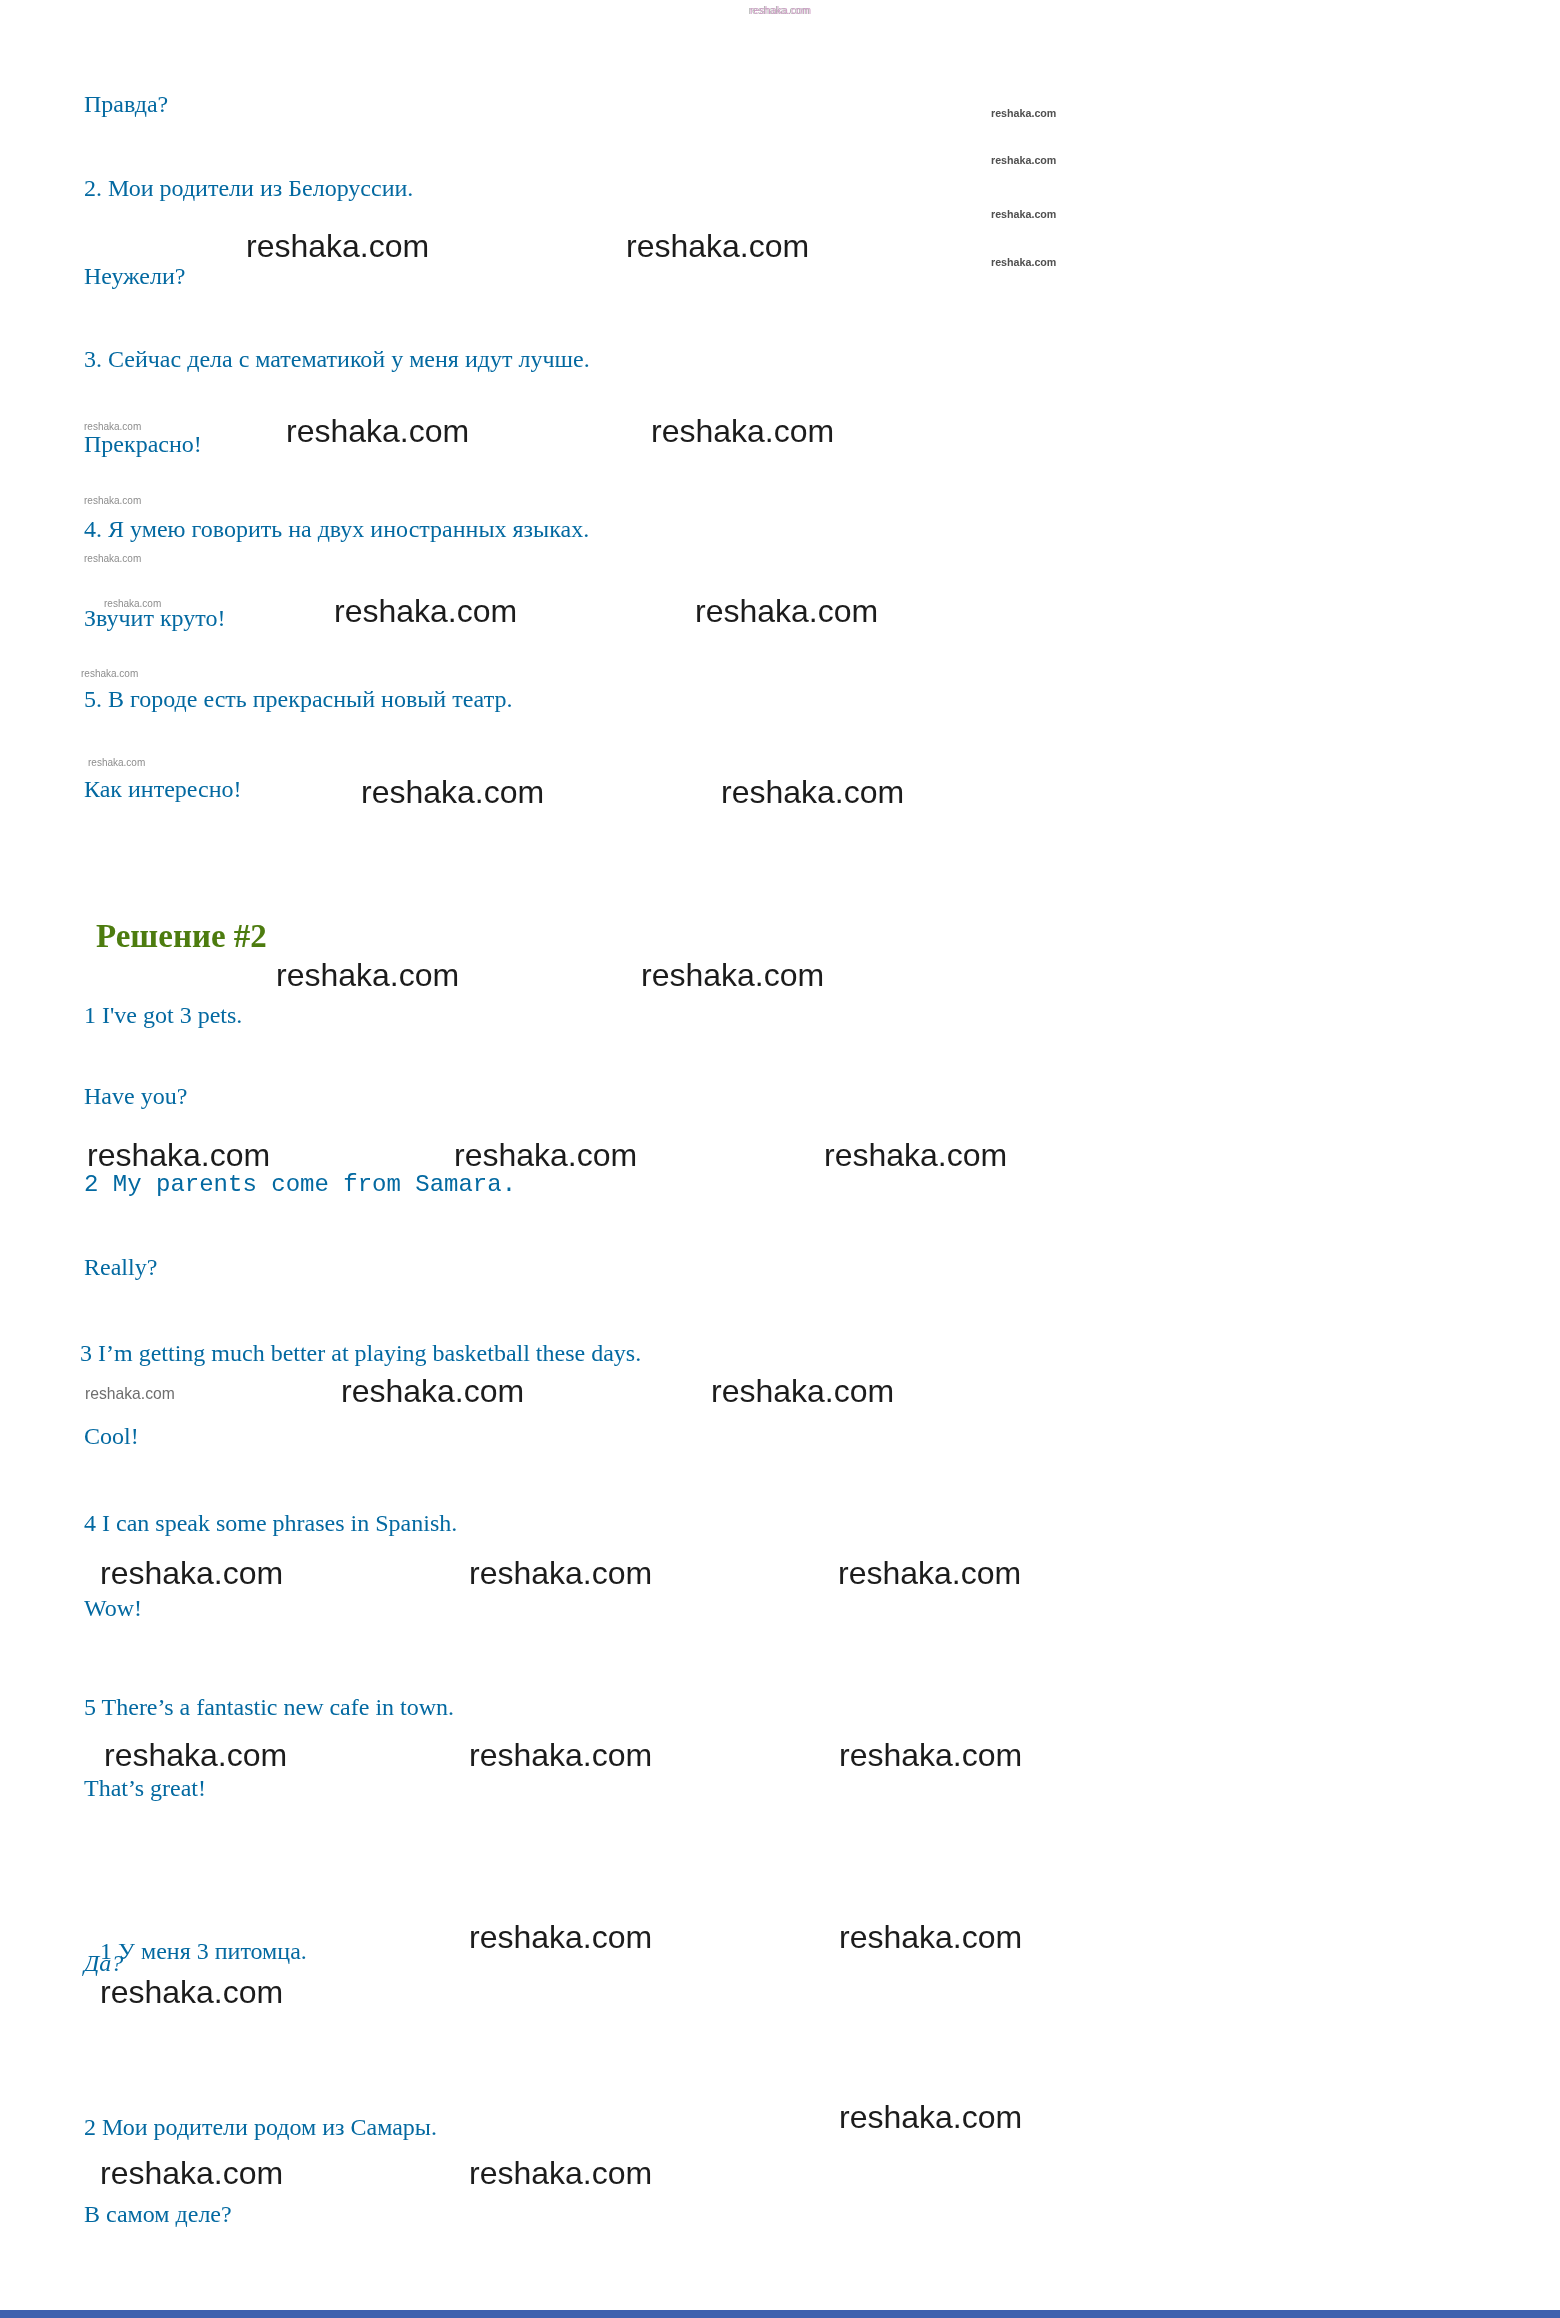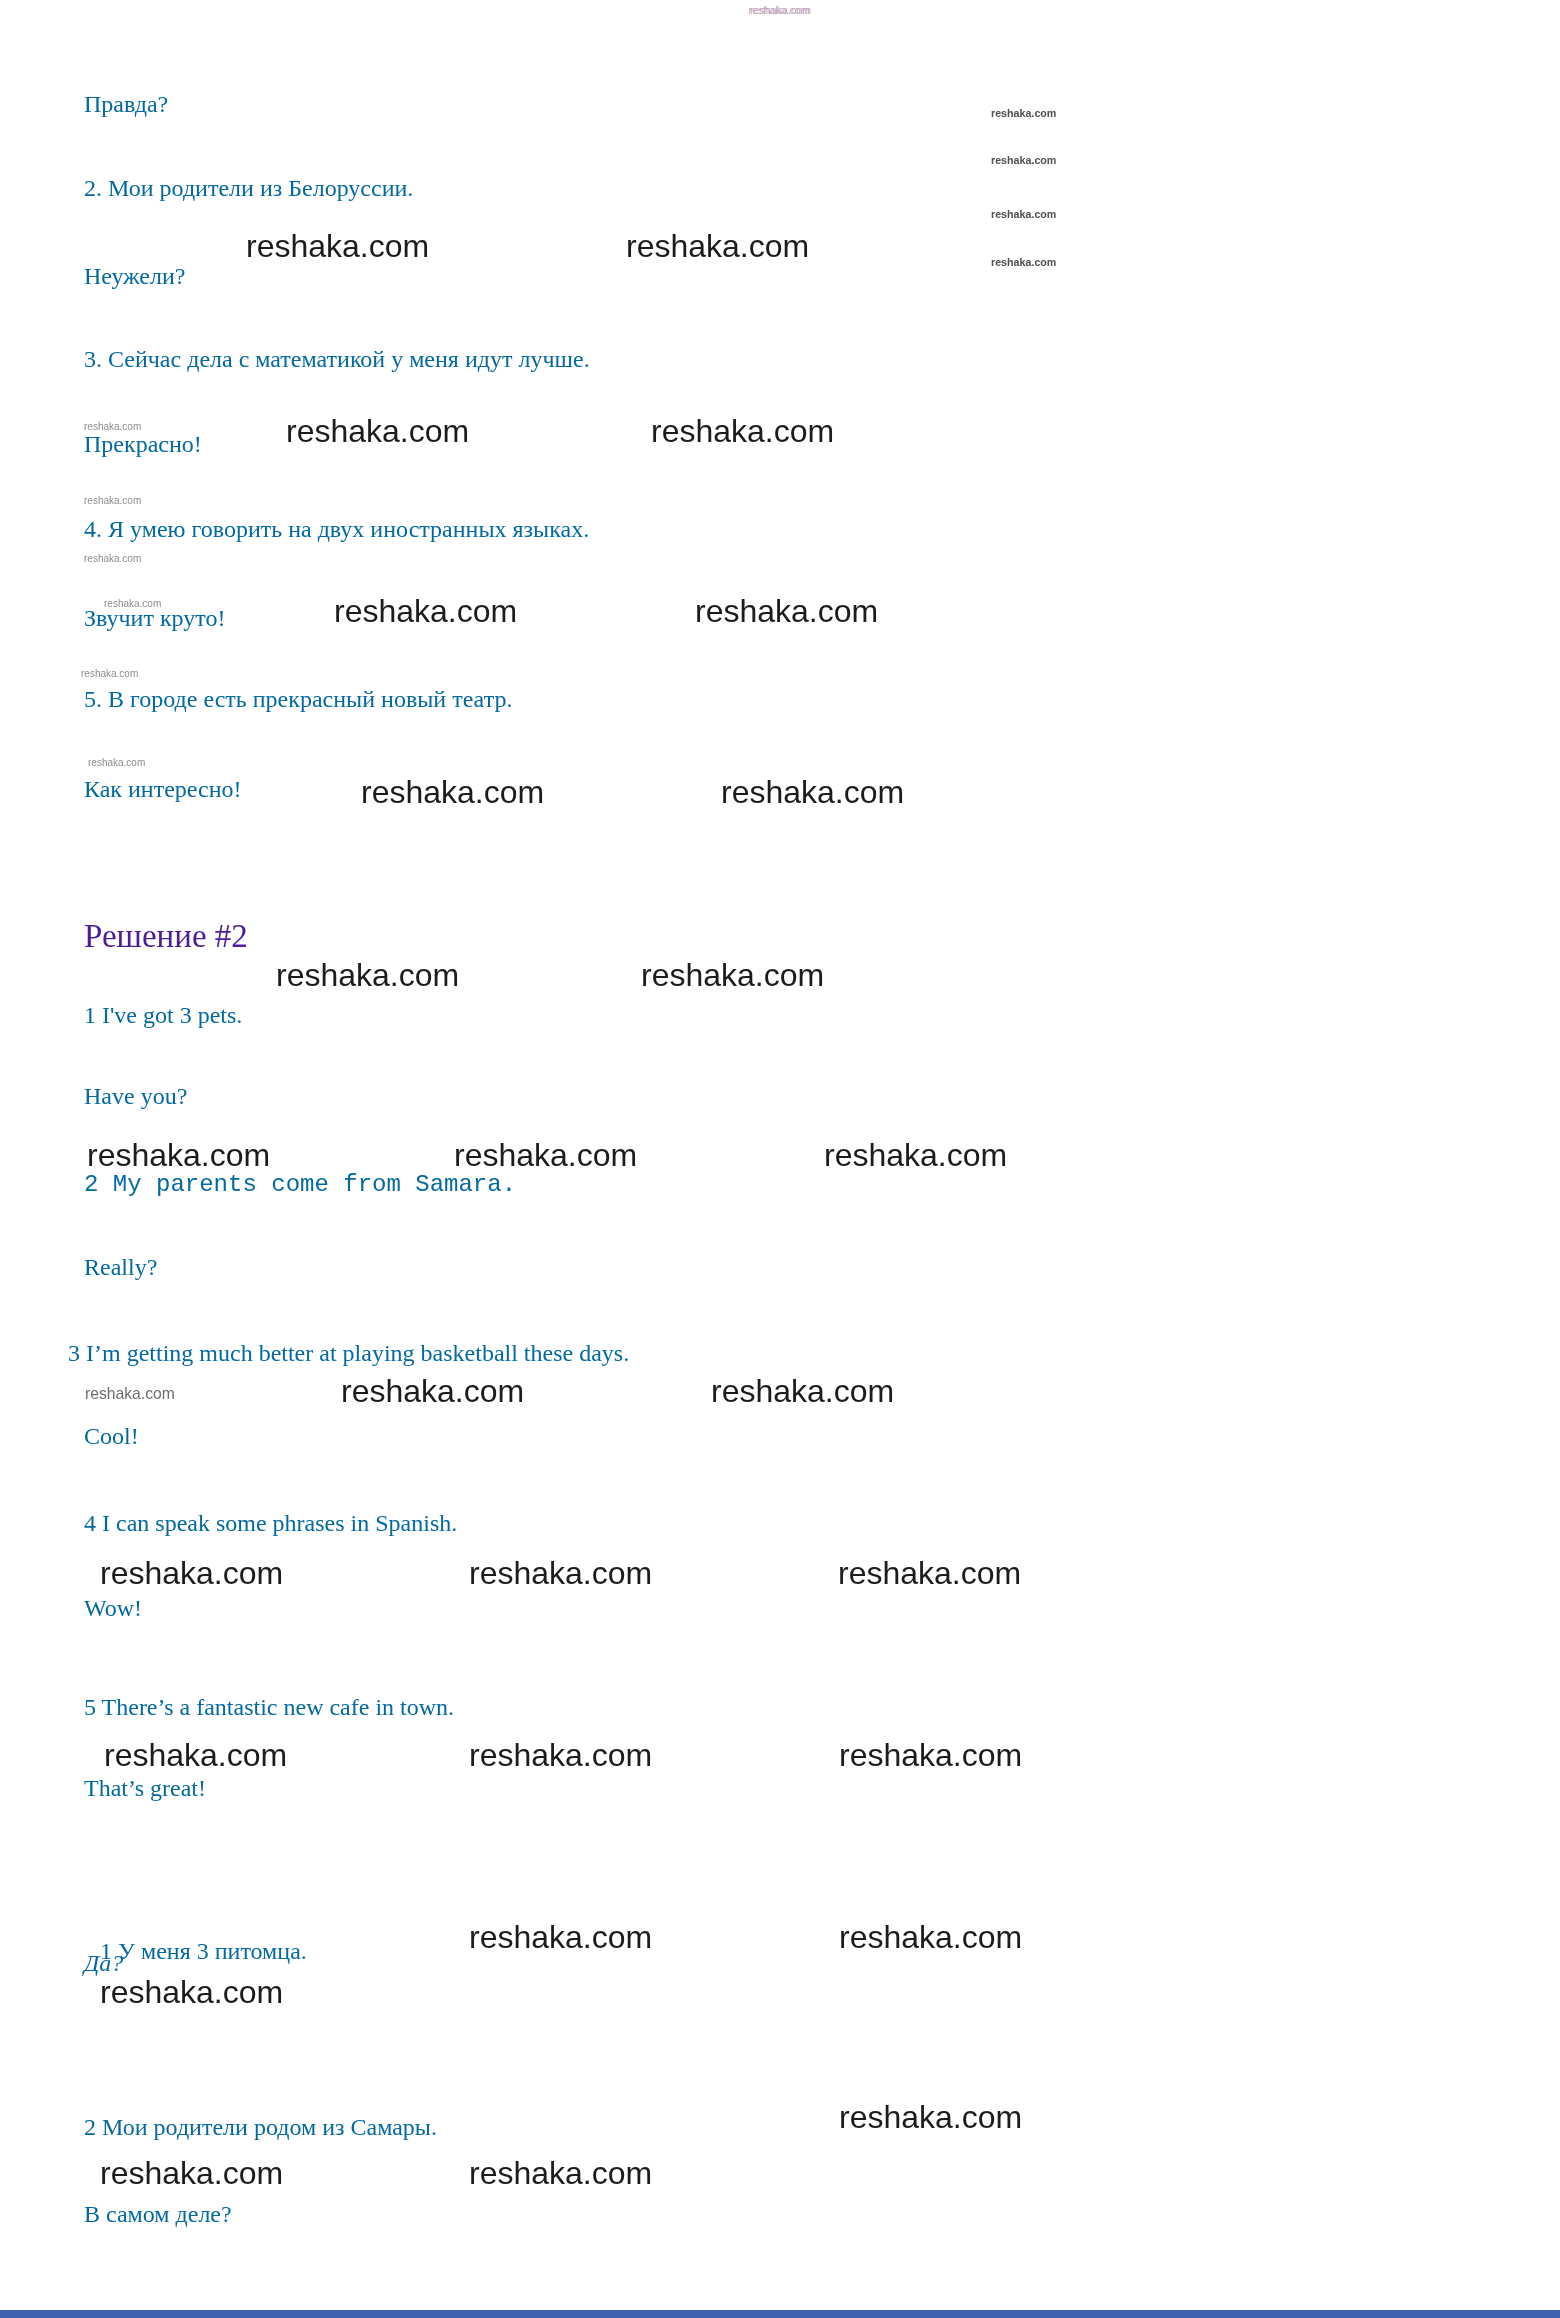--- a/index.html
+++ b/index.html
@@ -20,22 +20,23 @@
     line-height: 1.15;
   }
   .t-body {
     font-family: "Liberation Serif", "DejaVu Serif", serif;
     font-size: 24px;
     color: #0369a1;
   }
   .t-heading {
     font-family: "Liberation Serif", "DejaVu Serif", serif;
     font-size: 33px;
-    font-weight: normal;
-    color: #4c1d95;
+    font-weight: bold;
+    color: #4d7c0f;
+    margin-left: 12px;
   }
   .t-wm {
     font-family: "Liberation Sans", "DejaVu Sans", sans-serif;
     font-size: 32px;
     color: #1c1c1c;
   }
   .t-wm-small {
     font-family: "Liberation Sans", "DejaVu Sans", sans-serif;
     font-size: 15.7px;
     color: #6e6e6e;
@@ -108,21 +109,21 @@
       <div class="line t-heading" style="left: 84px; top: 918px;">Решение #2</div>
       <div class="line t-wm" style="left: 276px; top: 957px;">reshaka.com</div>
       <div class="line t-wm" style="left: 641px; top: 957px;">reshaka.com</div>
       <div class="line t-body" style="left: 84px; top: 1002px;">1 I've got 3 pets.</div>
       <div class="line t-body" style="left: 84px; top: 1083px;">Have you?</div>
       <div class="line t-wm" style="left: 87px; top: 1137px;">reshaka.com</div>
       <div class="line t-wm" style="left: 454px; top: 1137px;">reshaka.com</div>
       <div class="line t-wm" style="left: 824px; top: 1137px;">reshaka.com</div>
       <div class="line t-body" style="left: 84px; top: 1171px; font-family: Liberation Mono, monospace;">2 My parents come from Samara.</div>
       <div class="line t-body" style="left: 84px; top: 1254px;">Really?</div>
-      <div class="line t-body" style="left: 68px; top: 1340px;">3 I’m getting much better at playing basketball these days.</div>
+      <div class="line t-body" style="left: 80px; top: 1340px;">3 I’m getting much better at playing basketball these days.</div>
       <div class="line t-wm-small" style="left: 85px; top: 1385px;">reshaka.com</div>
       <div class="line t-wm" style="left: 341px; top: 1373px;">reshaka.com</div>
       <div class="line t-wm" style="left: 711px; top: 1373px;">reshaka.com</div>
       <div class="line t-body" style="left: 84px; top: 1423px;">Cool!</div>
       <div class="line t-body" style="left: 84px; top: 1510px;">4 I can speak some phrases in Spanish.</div>
       <div class="line t-wm" style="left: 100px; top: 1555px;">reshaka.com</div>
       <div class="line t-wm" style="left: 469px; top: 1555px;">reshaka.com</div>
       <div class="line t-wm" style="left: 838px; top: 1555px;">reshaka.com</div>
       <div class="line t-body" style="left: 84px; top: 1595px;">Wow!</div>
       <div class="line t-body" style="left: 84px; top: 1682px; margin-top: 12px;">5 There’s a fantastic new cafe in town.</div>

